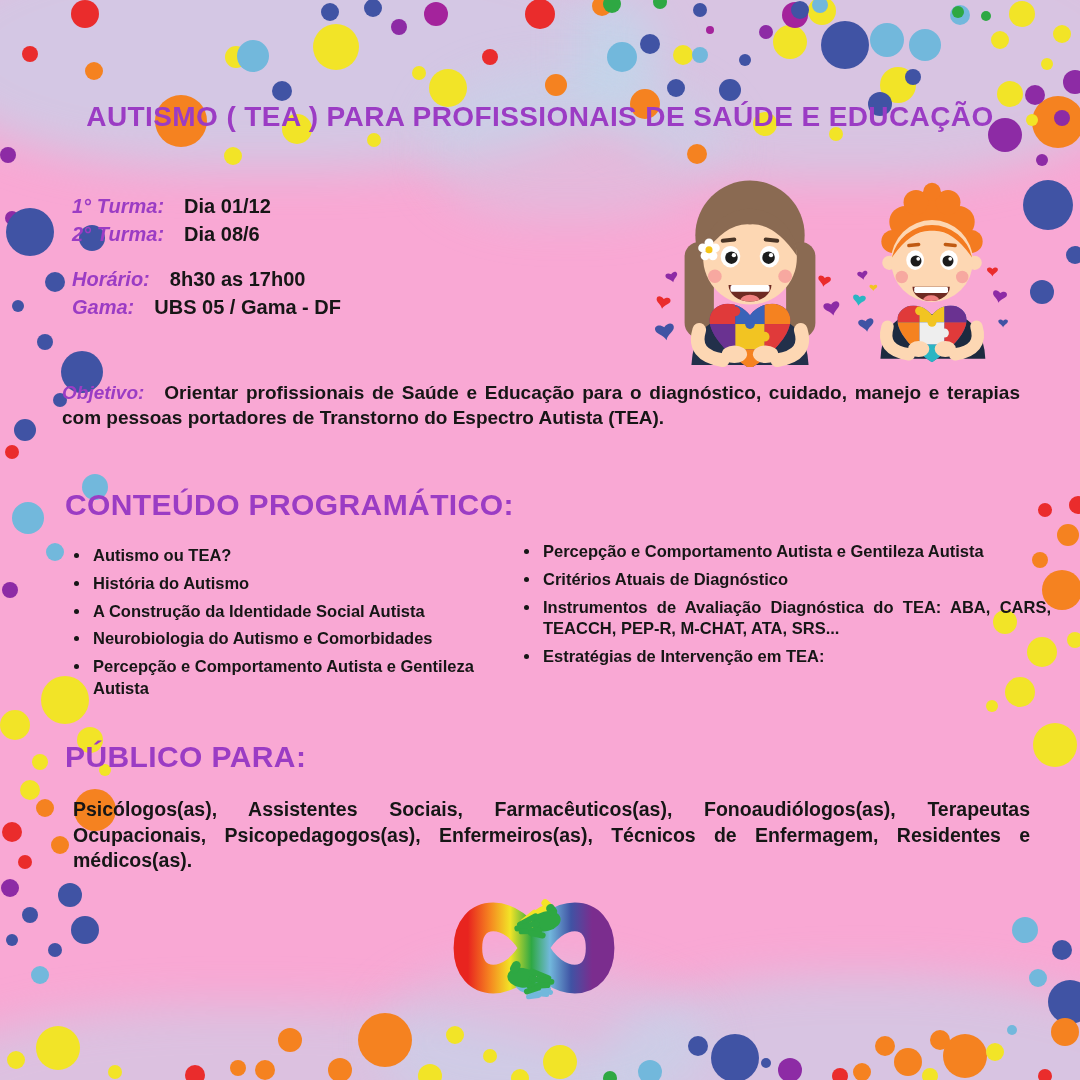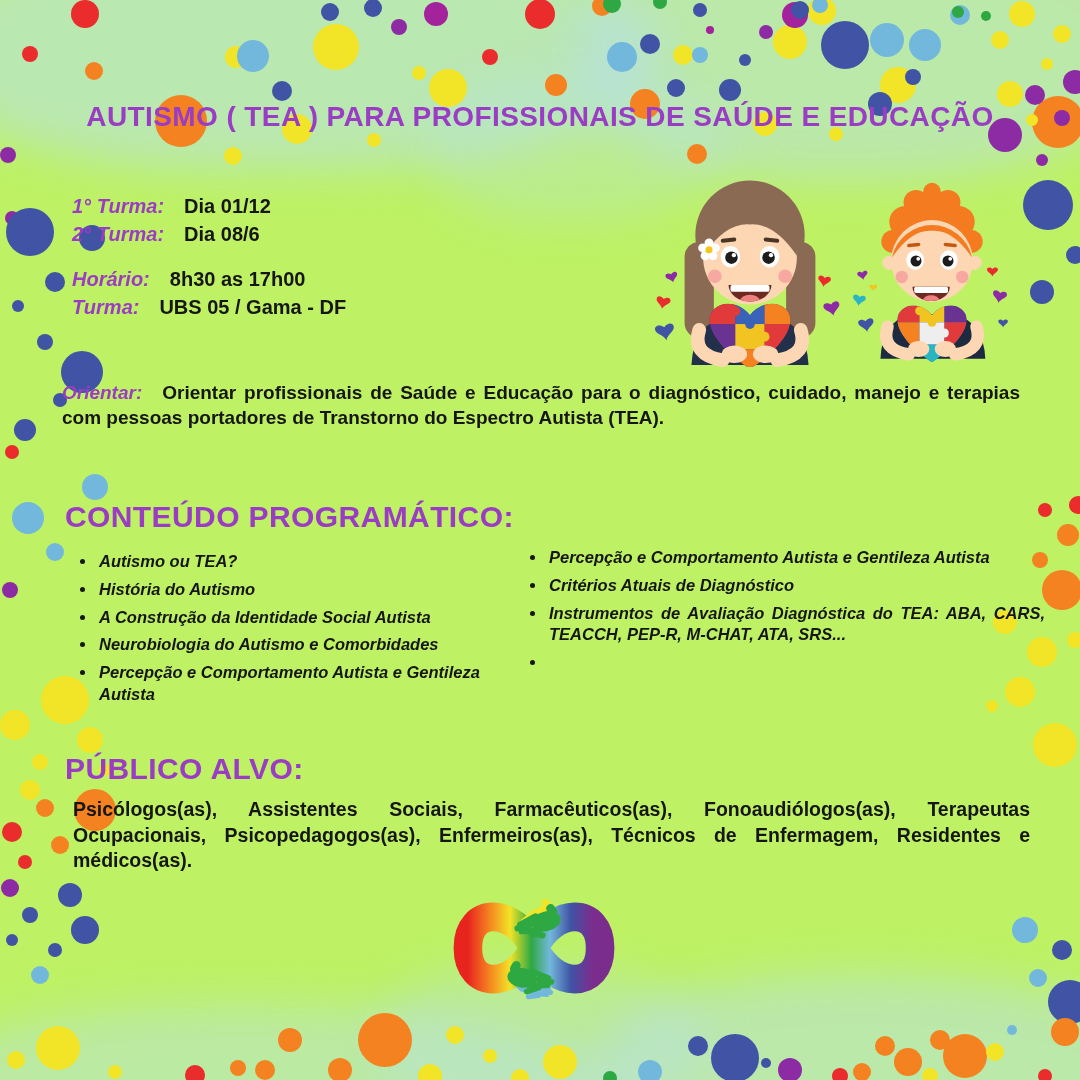--- a/index.html
+++ b/index.html
@@ -1,38 +1,38 @@
 <!DOCTYPE html>
 <html><head>
 <meta charset="utf-8">
 <style>
   html,body{margin:0;padding:0;background:#ffffff;}
   .poster{
     position:relative;width:1080px;height:1080px;margin:0 auto;
-    background:#bef264;overflow:hidden;
+    background:#f9a8d4;overflow:hidden;
     font-family:"Liberation Sans",sans-serif;font-weight:bold;color:#161616;
   }
   
   .wc{position:absolute;border-radius:48% 60% 55% 45%;filter:blur(22px);z-index:0;}
   
   #dots{position:absolute;left:0;top:0;z-index:1;pointer-events:none;}
   
   .layer{position:absolute;z-index:2;}
   .title{left:60px;right:60px;top:101px;text-align:center;font-size:28px;
          letter-spacing:.4px;color:#9b3cc4;}
   .schedule{left:72px;top:192px;font-size:20px;line-height:1.4;}
   .schedule .gap{height:17px;}
   .lbl{color:#9b3cc4;margin-right:20px;font-style:italic;}
   .girl-wrap{left:650px;top:162px;}
   .boy-wrap{left:852px;top:170px;}
   .objective{left:62px;top:381px;width:958px;font-size:19px;line-height:1.3;text-align:justify;}
-  .section-heading{font-size:30px;color:#9b3cc4;letter-spacing:.4px;margin-top:12px;}
+  .section-heading{font-size:30px;color:#9b3cc4;letter-spacing:.4px;}
   .program-heading{left:65px;top:488px;}
   .col{font-size:16.5px;line-height:1.32;}
-  .col ul{margin:10px;padding-left:22px;list-style:disc;font-style:italic;}
+  .col ul{margin:4px;padding-left:22px;list-style:disc;}
   .col li{margin-bottom:6px;padding-left:2px;}
   .col-left{left:65px;top:541px;width:425px;}
   .col-right{left:515px;top:537px;width:540px;}
   .col-right li{text-align:justify;}
   .col .subline{text-align:left;}
   .audience-heading{left:65px;top:740px;}
   .audience-text{left:65px;top:789px;width:957px;font-size:19.5px;line-height:1.32;text-align:justify;}
   .infinity-wrap{left:398px;top:874px;}
 </style>
 </head>
@@ -202,21 +202,21 @@
       <span class="lbl">1° Turma:</span><span>Dia 01/12</span>
     </div>
     <div>
       <span class="lbl">2° Turma:</span><span>Dia 08/6</span>
     </div>
     <div class="gap"></div>
     <div>
       <span class="lbl">Horário:</span><span>8h30 as 17h00</span>
     </div>
     <div>
-      <span class="lbl">Turma:</span><span>UBS 05 / Gama - DF</span>
+      <span class="lbl">Gama:</span><span>UBS 05 / Gama - DF</span>
     </div>
   </div>
 
   <div class="layer girl-wrap">
     <svg width="200" height="205" viewBox="0 0 200 210">
       <defs>
         <clipPath id="gHeart">
             <path d="M100,212 C64,188 50,163 64,150 C74,141 91,145 100,157 C109,145 126,141 136,150 C150,163 136,188 100,212 Z"></path>
           </clipPath>
         <clipPath id="gMouth">
@@ -364,21 +364,21 @@
       </g>
 
       <path d="M40,170 Q32,196 64,201" stroke="#fdd7b3" stroke-width="14" fill="none" stroke-linecap="round"></path>
       <path d="M140,170 Q148,196 116,201" stroke="#fdd7b3" stroke-width="14" fill="none" stroke-linecap="round"></path>
       <ellipse cx="75" cy="195" rx="12" ry="9" fill="#fdd7b3"></ellipse>
       <ellipse cx="105" cy="195" rx="12" ry="9" fill="#fdd7b3"></ellipse>
     </svg>
   </div>
 
   <p class="layer objective" style="margin:0;">
-    <span class="lbl">Orientar:</span><span>Orientar profissionais de Saúde e Educação para o diagnóstico, cuidado, manejo e terapias com pessoas portadores de Transtorno do Espectro Autista (TEA).</span>
+    <span class="lbl">Objetivo:</span><span>Orientar profissionais de Saúde e Educação para o diagnóstico, cuidado, manejo e terapias com pessoas portadores de Transtorno do Espectro Autista (TEA).</span>
   </p>
 
   <div class="layer section-heading program-heading">CONTEÚDO PROGRAMÁTICO:</div>
   <div class="layer col col-left">
     <ul>
         <li>
           <div>Autismo ou TEA?</div>
         </li>
         <li>
           <div>História do Autismo</div>
@@ -399,25 +399,26 @@
         <li>
           <div>Percepção e Comportamento Autista e Gentileza Autista</div>
         </li>
         <li>
           <div>Critérios Atuais de Diagnóstico</div>
         </li>
         <li>
           <div>Instrumentos de Avaliação Diagnóstica do TEA: ABA, CARS, TEACCH, PEP-R, M-CHAT, ATA, SRS...</div>
         </li>
         <li>
+          <div>Estratégias de Intervenção em TEA:</div>
         </li>
       </ul>
   </div>
 
-  <div class="layer section-heading audience-heading">PÚBLICO ALVO:</div>
+  <div class="layer section-heading audience-heading">PÚBLICO PARA:</div>
   <p class="layer audience-text" style="margin:8px;">Psicólogos(as), Assistentes Sociais, Farmacêuticos(as), Fonoaudiólogos(as), Terapeutas Ocupacionais, Psicopedagogos(as), Enfermeiros(as), Técnicos de Enfermagem, Residentes e médicos(as).</p>
 
   <div class="layer infinity-wrap">
     <svg width="272" height="148" viewBox="0 0 260 150">
       <defs>
         <linearGradient id="rainbow" x1="0" y1="0" x2="1" y2="0">
           <stop offset="0%" stop-color="#e8241f"></stop>
             <stop offset="16%" stop-color="#f58220"></stop>
           <stop offset="32%" stop-color="#f2e427"></stop>
             <stop offset="48%" stop-color="#2ea843"></stop>

